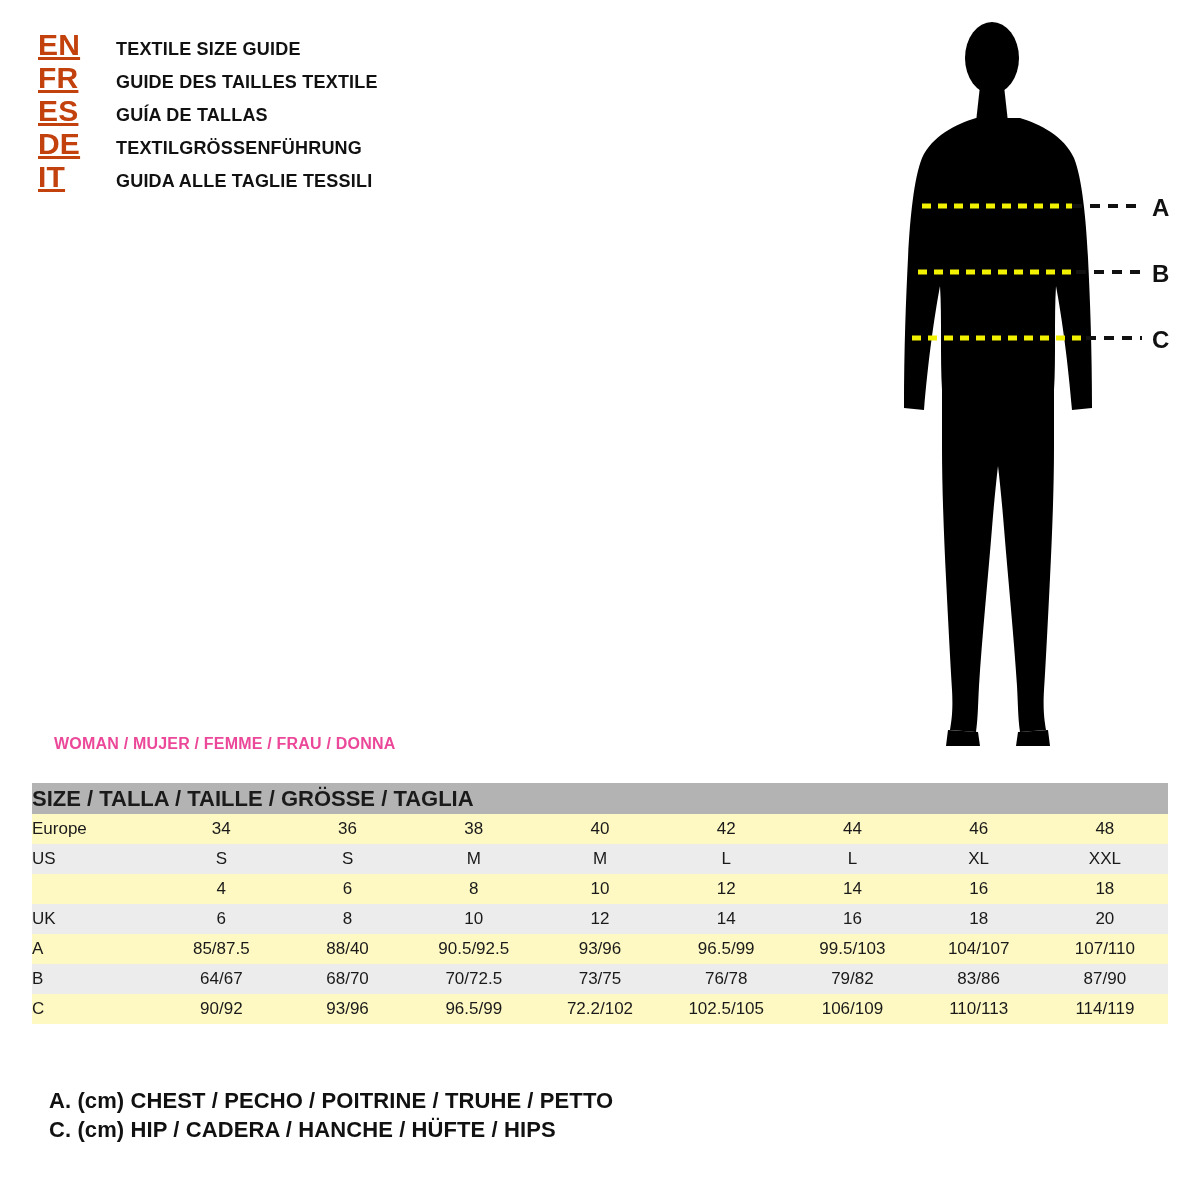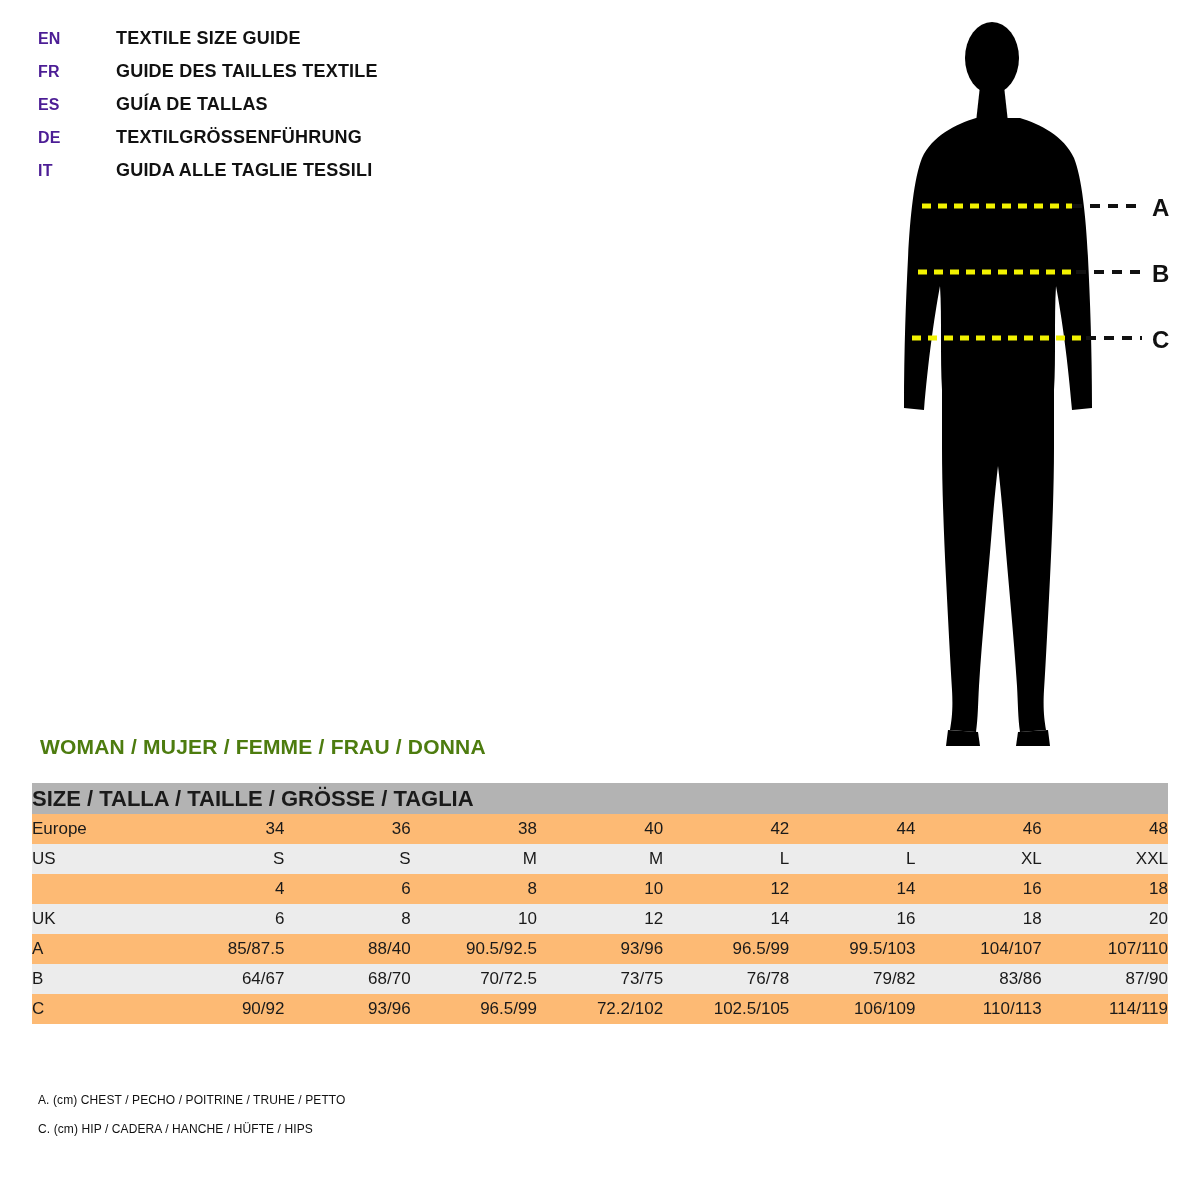--- a/index.html
+++ b/index.html
@@ -28,24 +28,25 @@
     top: 28px;
     width: 560px;
   }
   .title-row {
     display: flex;
     align-items: baseline;
     height: 33px;
   }
   .title-lang {
     width: 78px;
-    font-size: 16px;
+    font-size: 30px;
     font-weight: bold;
     letter-spacing: 0.2px;
-    color: #4c1d95;
+    color: #c2410c;
+    text-decoration: underline;
   }
   .title-text {
     font-size: 18px;
     font-weight: bold;
     letter-spacing: 0.2px;
     color: #111;
     white-space: nowrap;
   }
 
   
@@ -64,26 +65,26 @@
   .measure-label {
     position: absolute;
     font-size: 24px;
     font-weight: bold;
     color: #111;
   }
 
   
   .section-heading {
     position: absolute;
-    left: 40px;
+    left: 54px;
     top: 735px;
-    font-size: 21px;
+    font-size: 16px;
     font-weight: bold;
     letter-spacing: 0.2px;
-    color: #4d7c0f;
+    color: #ec4899;
   }
 
   
   .table-wrap {
     position: absolute;
     left: 32px;
     top: 783px;
     width: 1136px;
   }
   table.size-table {
@@ -97,50 +98,51 @@
     height: 30px;
     padding: 0;
     vertical-align: middle;
   }
   td.rowlabel {
     text-align: left;
     padding-left: 10px;
     width: 180px;
   }
   td.val {
-    text-align: right;
+    text-align: center;
   }
   tr.header-row td {
     background: #b3b3b3;
     font-weight: bold;
     font-size: 22px;
     height: 31px;
   }
   tr.shade td {
     background: #ececec;
   }
   tr.plain td {
-    background: #fdba74;
+    background: #fef9c3;
   }
 
   
   .footnotes {
     position: absolute;
     left: 38px;
     top: 1086px;
     width: 800px;
   }
   .footnote {
-    font-size: 12px;
-    font-weight: normal;
+    font-size: 22px;
+    font-weight: bold;
     letter-spacing: 0.1px;
     color: #111;
     height: 29px;
     line-height: 29px;
     white-space: nowrap;
+    margin-left: 11px;
   }
 </style>
 </head>
 <body>
 
 <div class="page">
 
   <div class="title-block">
     <div class="title-row">
       <span class="title-lang">EN</span>

